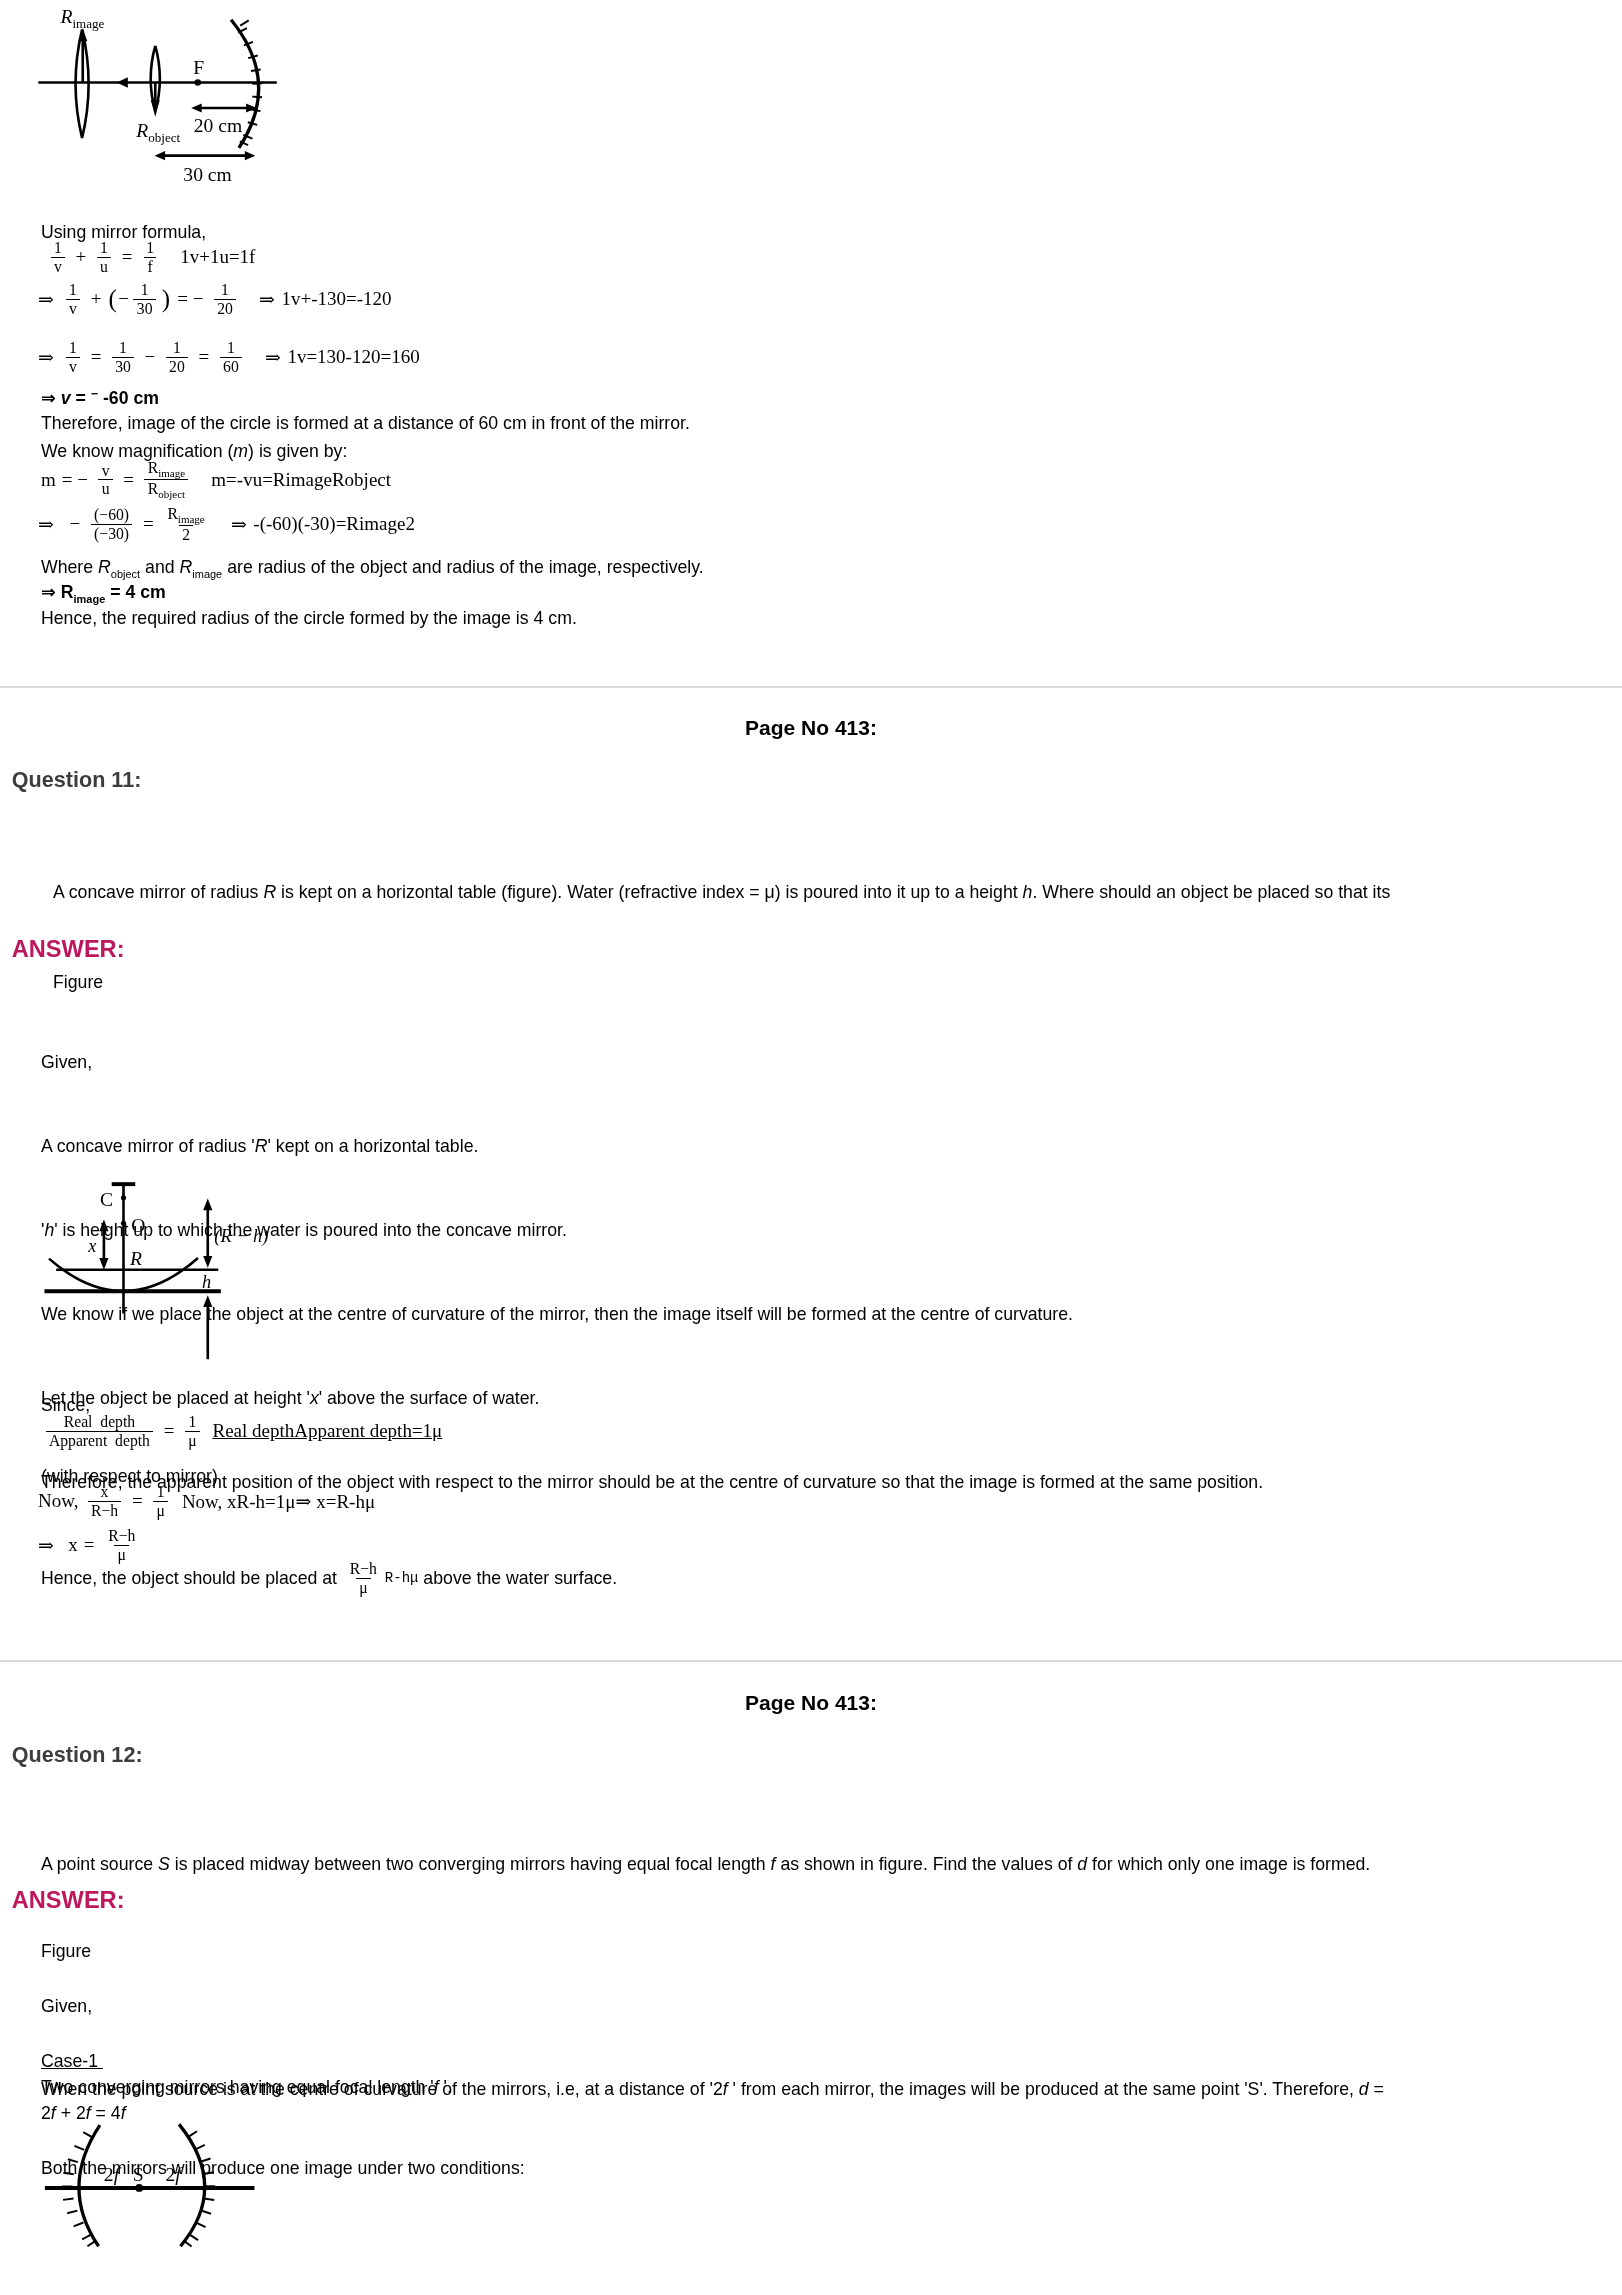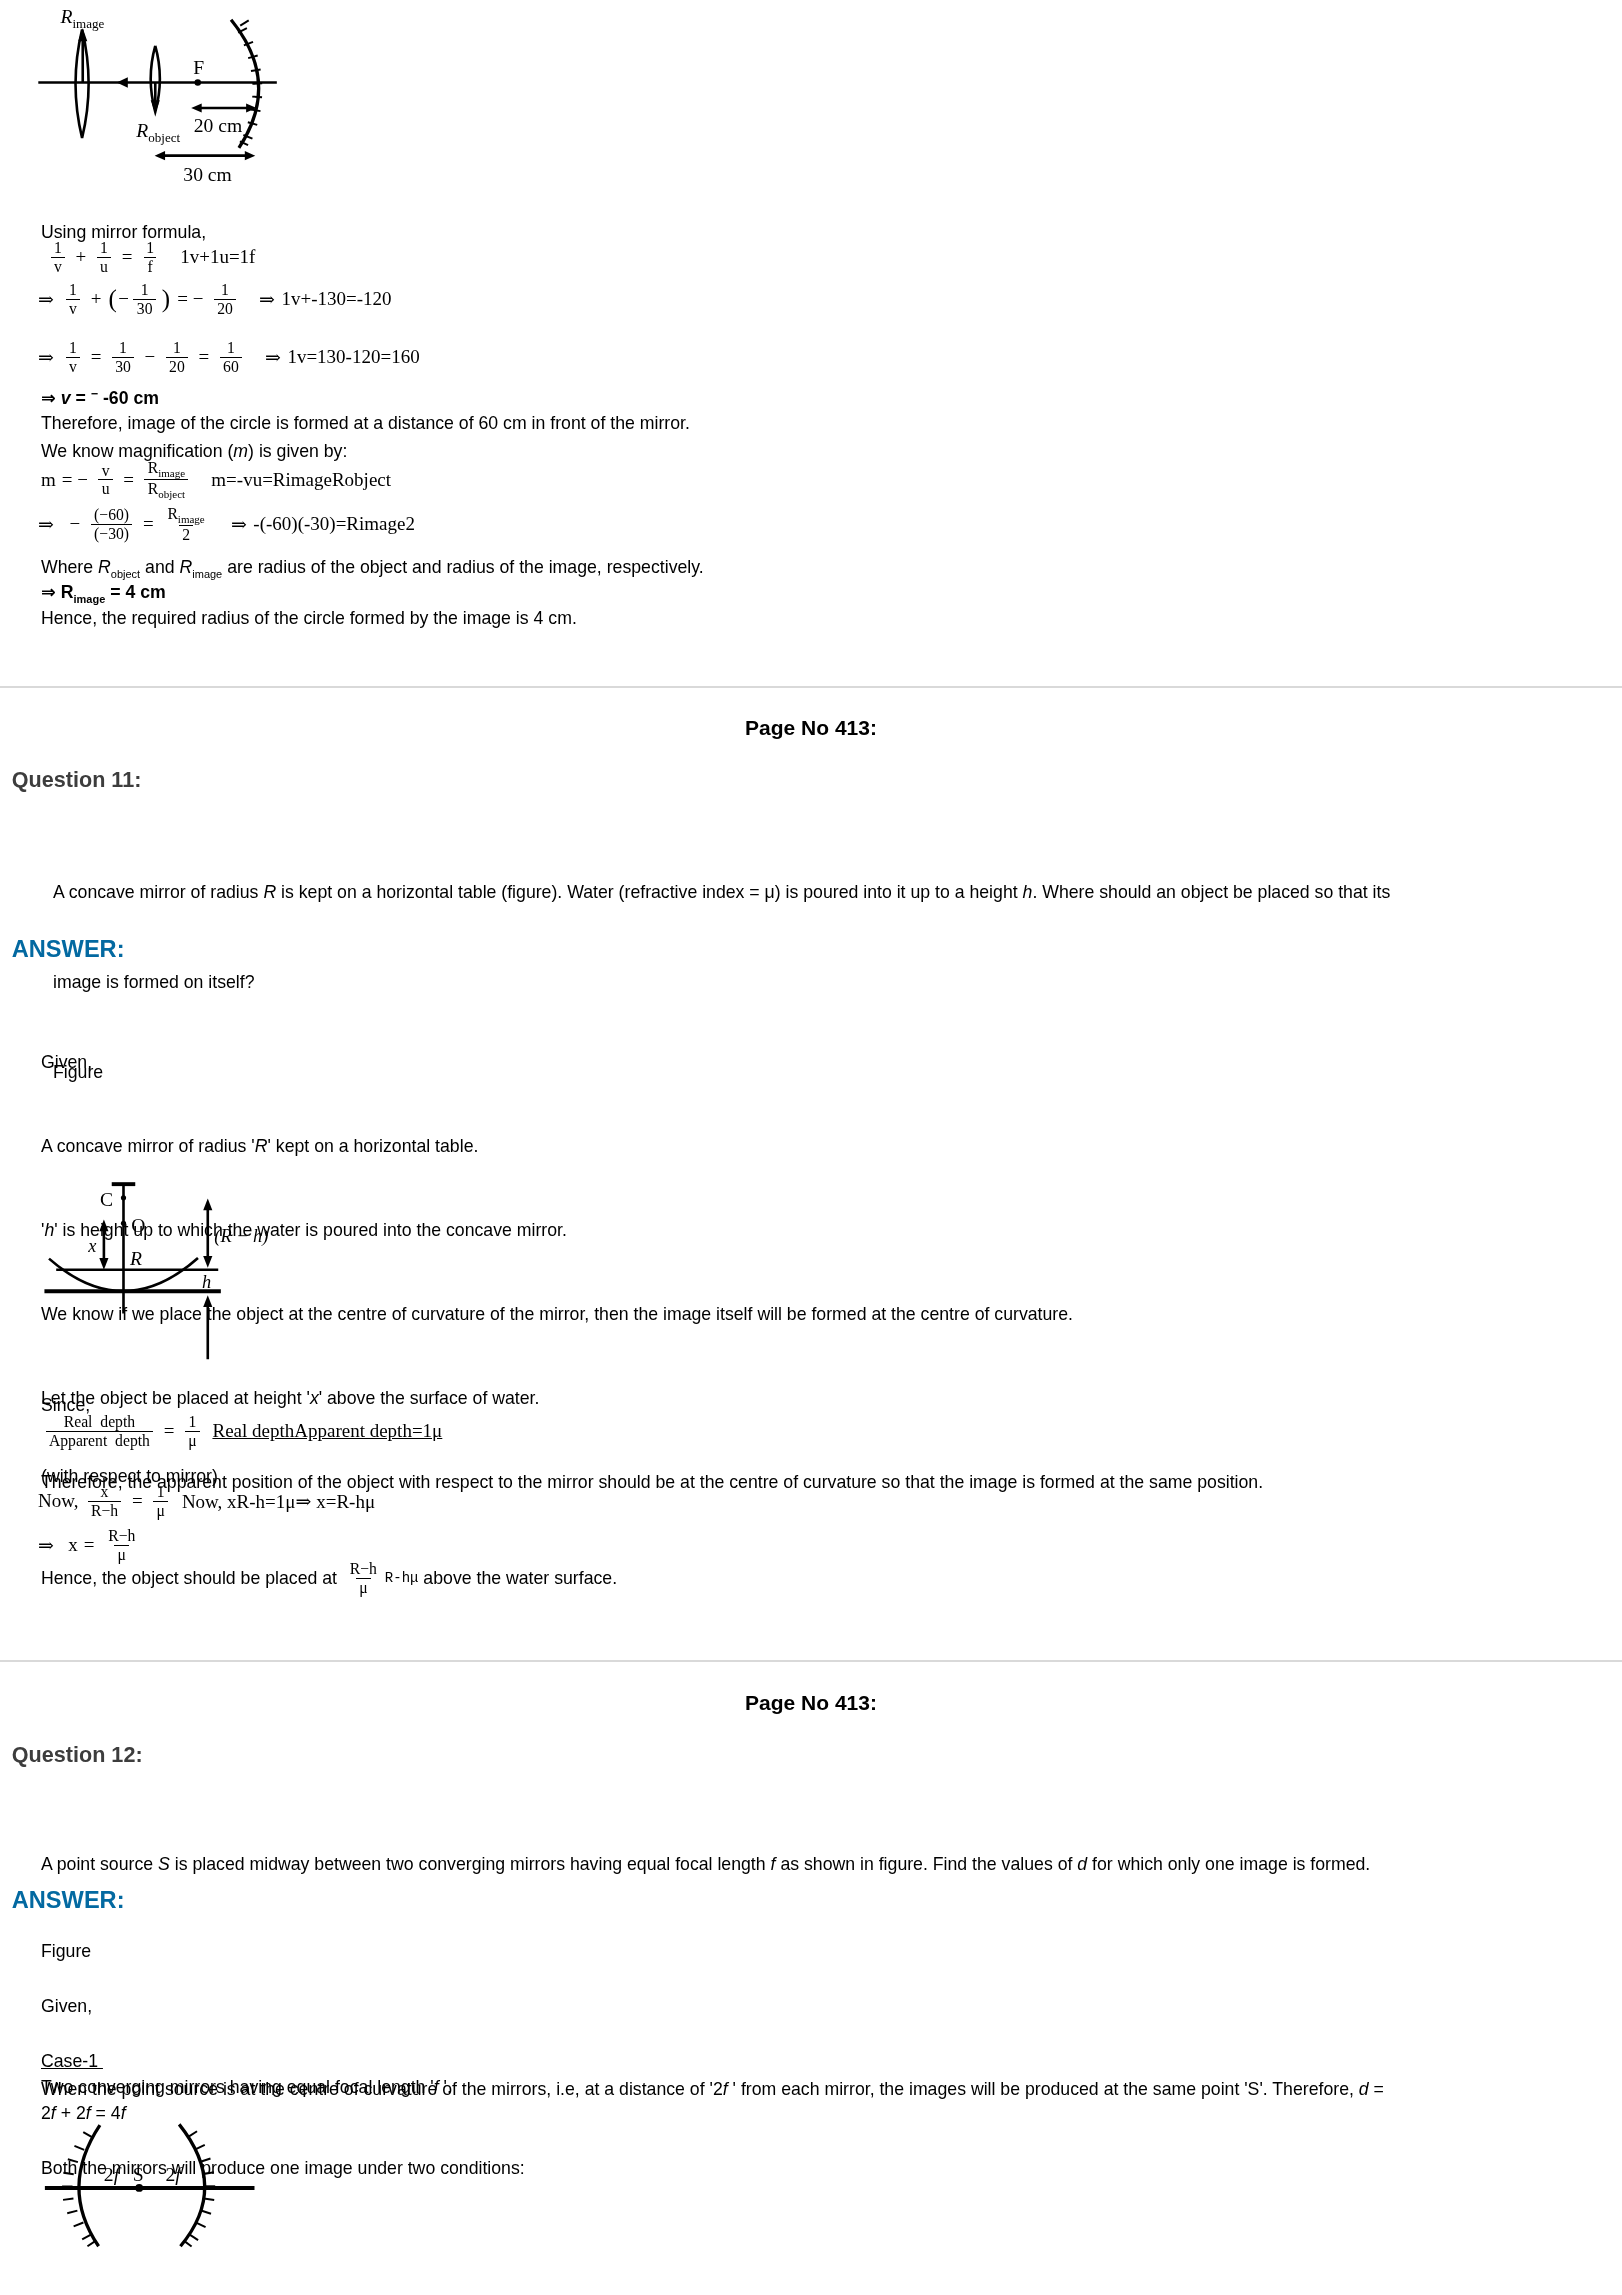--- a/index.html
+++ b/index.html
@@ -5,21 +5,21 @@
   html,body{margin:0;padding:0;background:#fff;}
   #page{position:relative;width:1622px;height:2280px;background:#ffffff;overflow:hidden;
         font-family:"Liberation Sans","DejaVu Sans",sans-serif;color:#000;}
   .bline{position:absolute;left:41px;font:17.7px/22px "Liberation Sans","DejaVu Sans",sans-serif;
          color:#000;white-space:pre;}
   .bblock{position:absolute;left:41px;font:17.7px/28px "Liberation Sans","DejaVu Sans",sans-serif;
           color:#000;white-space:pre;}
   .qhead{position:absolute;left:11.8px;font-family:"Liberation Sans","DejaVu Sans",sans-serif;
          font-weight:bold;font-size:21.6px;color:#3d3d3d;white-space:pre;}
   .ans{position:absolute;left:11.8px;font-family:"Liberation Sans","DejaVu Sans",sans-serif;
-       font-weight:bold;font-size:23.6px;color:#0369a1;white-space:pre;}
+       font-weight:bold;font-size:23.6px;color:#be185d;white-space:pre;}
   .pgno{position:absolute;left:0;width:1622px;text-align:center;
         font-family:"Liberation Sans","DejaVu Sans",sans-serif;font-weight:bold;font-size:21px;
         color:#000;white-space:pre;}
   .hr{position:absolute;left:0;width:1622px;height:2px;background:#d9d9d9;}
   .frow{position:absolute;display:flex;align-items:center;
         font-family:"Liberation Serif","DejaVu Serif",serif;font-size:19px;color:#000;white-space:pre;}
   .frac{display:inline-flex;flex-direction:column;align-items:center;text-align:center;
         font-size:15.7px;line-height:1.12;margin:0 4.6px;}
   .frac .num{padding:0 3.3px;}
   .frac .den{border-top:1.3px solid #000;padding:0 3.3px;}
@@ -146,21 +146,20 @@
   <div class="bline" style="top:556px;"><span>Where </span><span class="seg-i">R</span><span class="seg-sub">object</span><span> and </span><span class="seg-i">R</span><span class="seg-sub">image</span><span> are radius of the object and radius of the image, respectively.</span></div>
   <div class="bline" style="top:581px;font-weight:bold;"><span>⇒ R</span><span class="seg-sub">image</span><span> = 4 cm</span></div>
   <div class="bline" style="top:607px;">Hence, the required radius of the circle formed by the image is 4 cm.</div>
 
   <div class="hr" style="top:686px;"></div>
 
   <div class="pgno" style="top:716px;">Page No 413:</div>
   <div class="qhead" style="top:767px;">Question 11:</div>
   <div class="bblock" style="top:817px;line-height:30px;margin-left:12px;">
     <div><span>A concave mirror of radius </span><span class="seg-i">R</span><span> is kept on a horizontal table (figure). Water (refractive index = μ) is poured into it up to a height </span><span class="seg-i">h</span><span>. Where should an object be placed so that its</span></div>
-    <div>image is formed on itself?</div>
     <div>Figure</div>
   </div>
   <div class="ans" style="top:936px;">ANSWER:</div>
 
   <div class="bblock" style="top:992px;">
     <div>Given,</div>
     <div><span>A concave mirror of radius '</span><span class="seg-i">R</span><span>' kept on a horizontal table.</span></div>
     <div><span>'</span><span class="seg-i">h</span><span>' is height up to which the water is poured into the concave mirror.</span></div>
     <div>We know if we place the object at the centre of curvature of the mirror, then the image itself will be formed at the centre of curvature.</div>
     <div><span>Let the object be placed at height '</span><span class="seg-i">x</span><span>' above the surface of water.</span></div>

